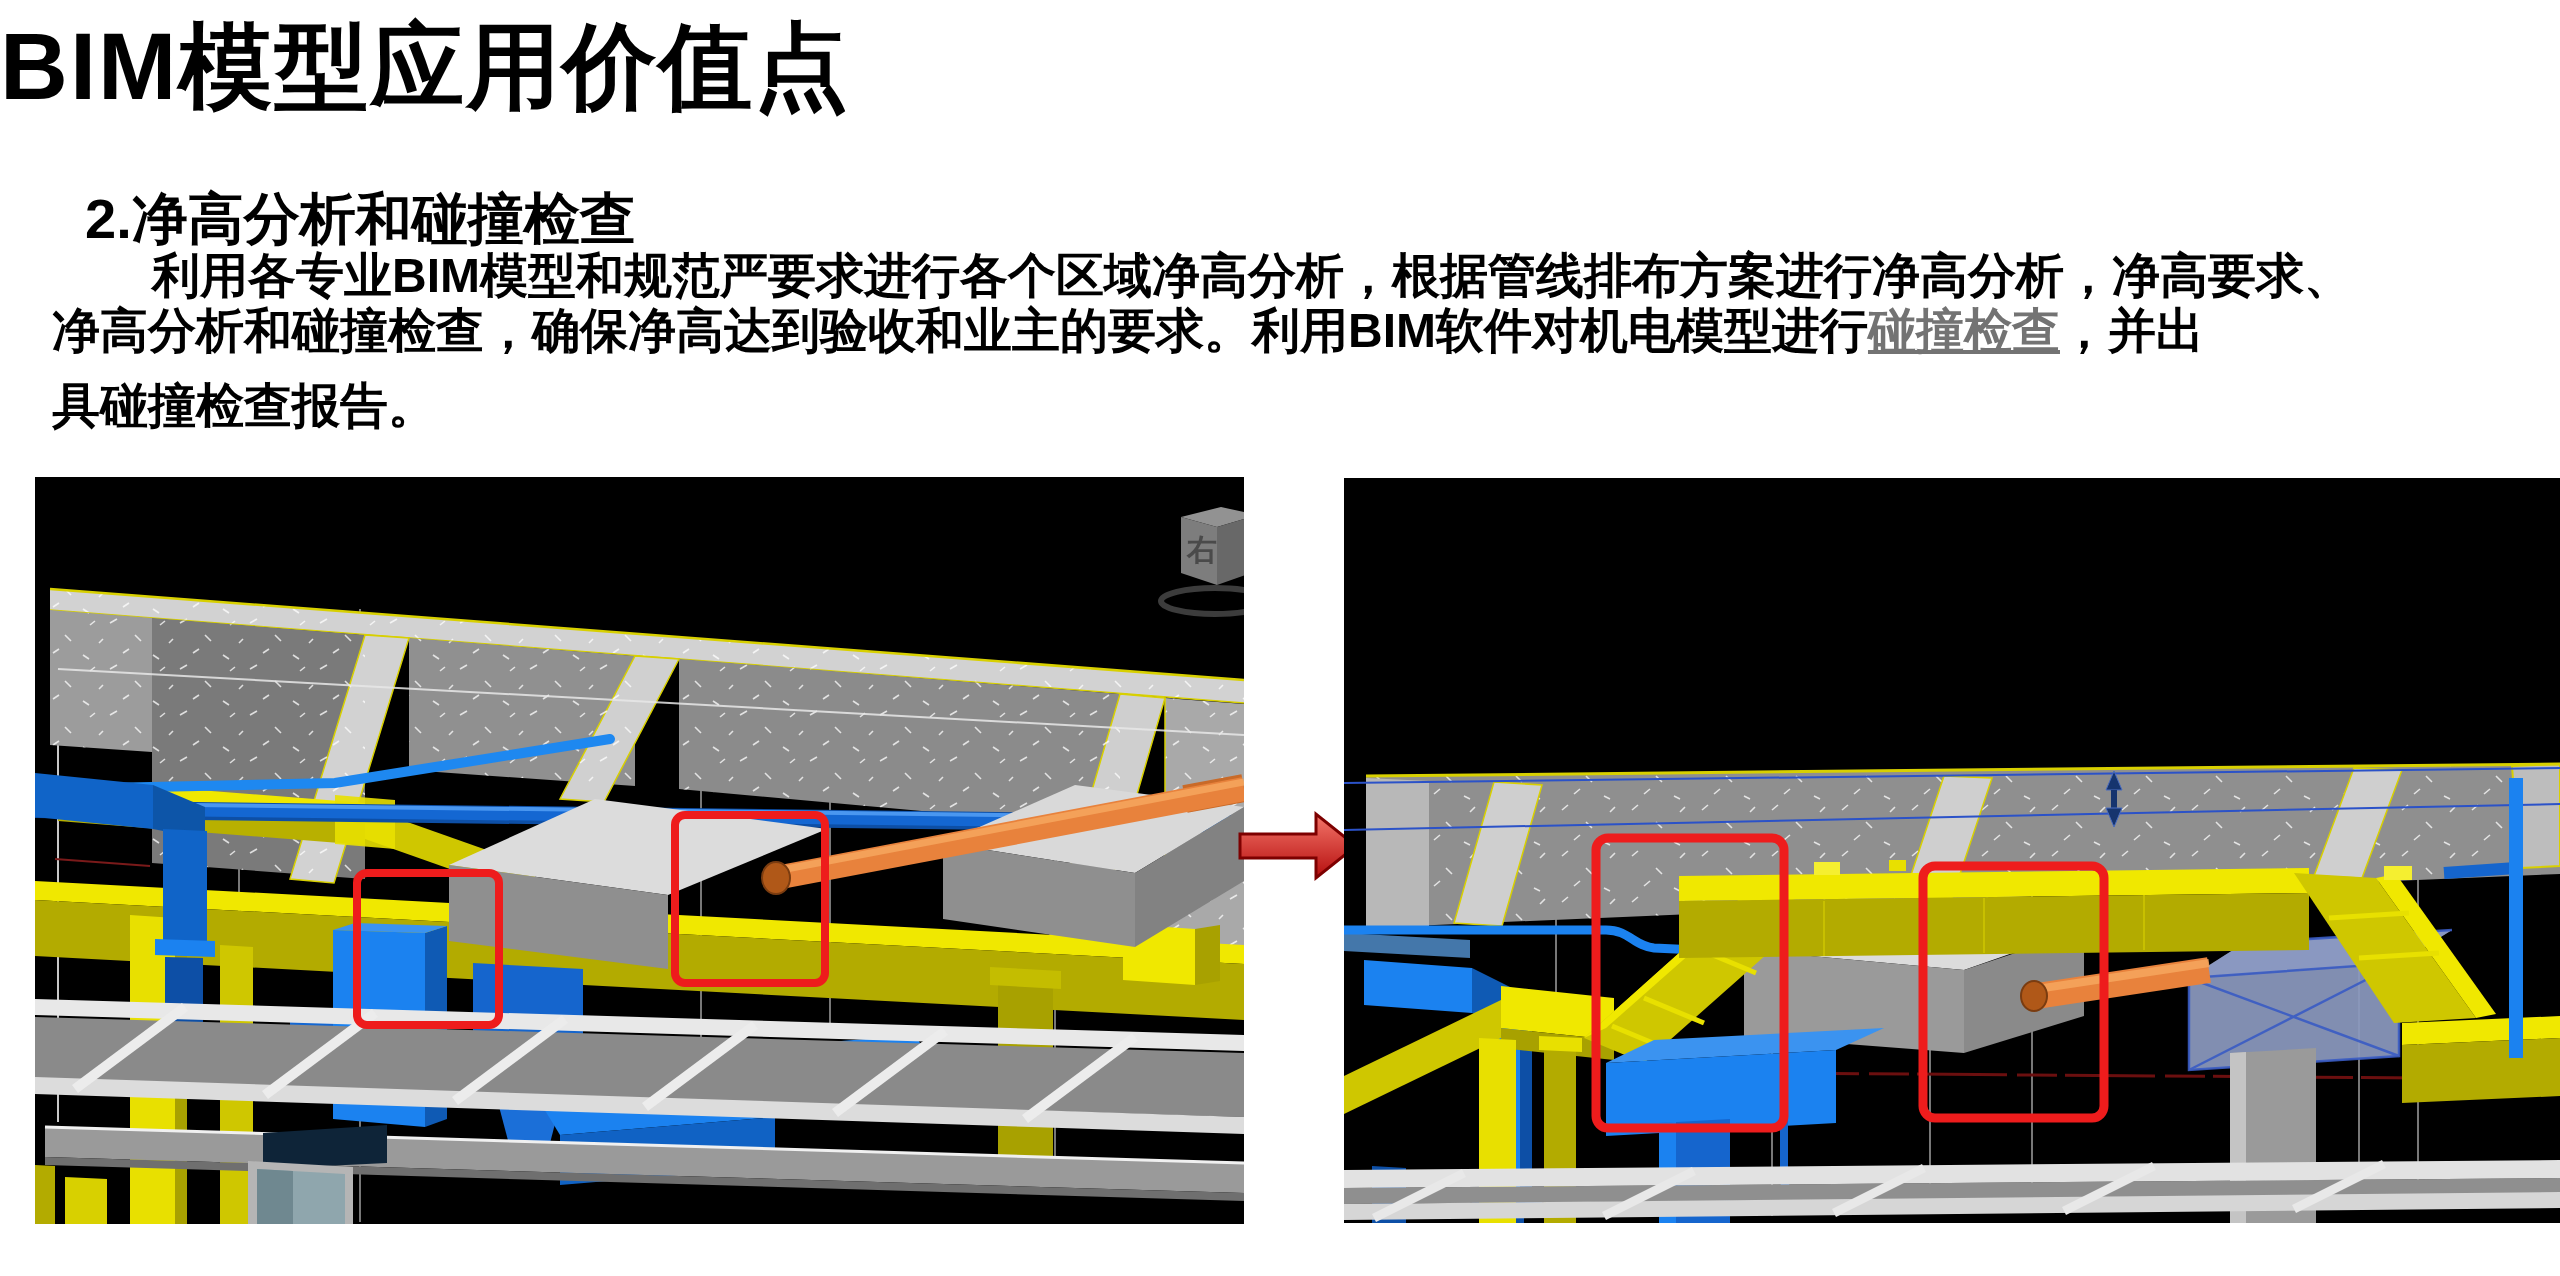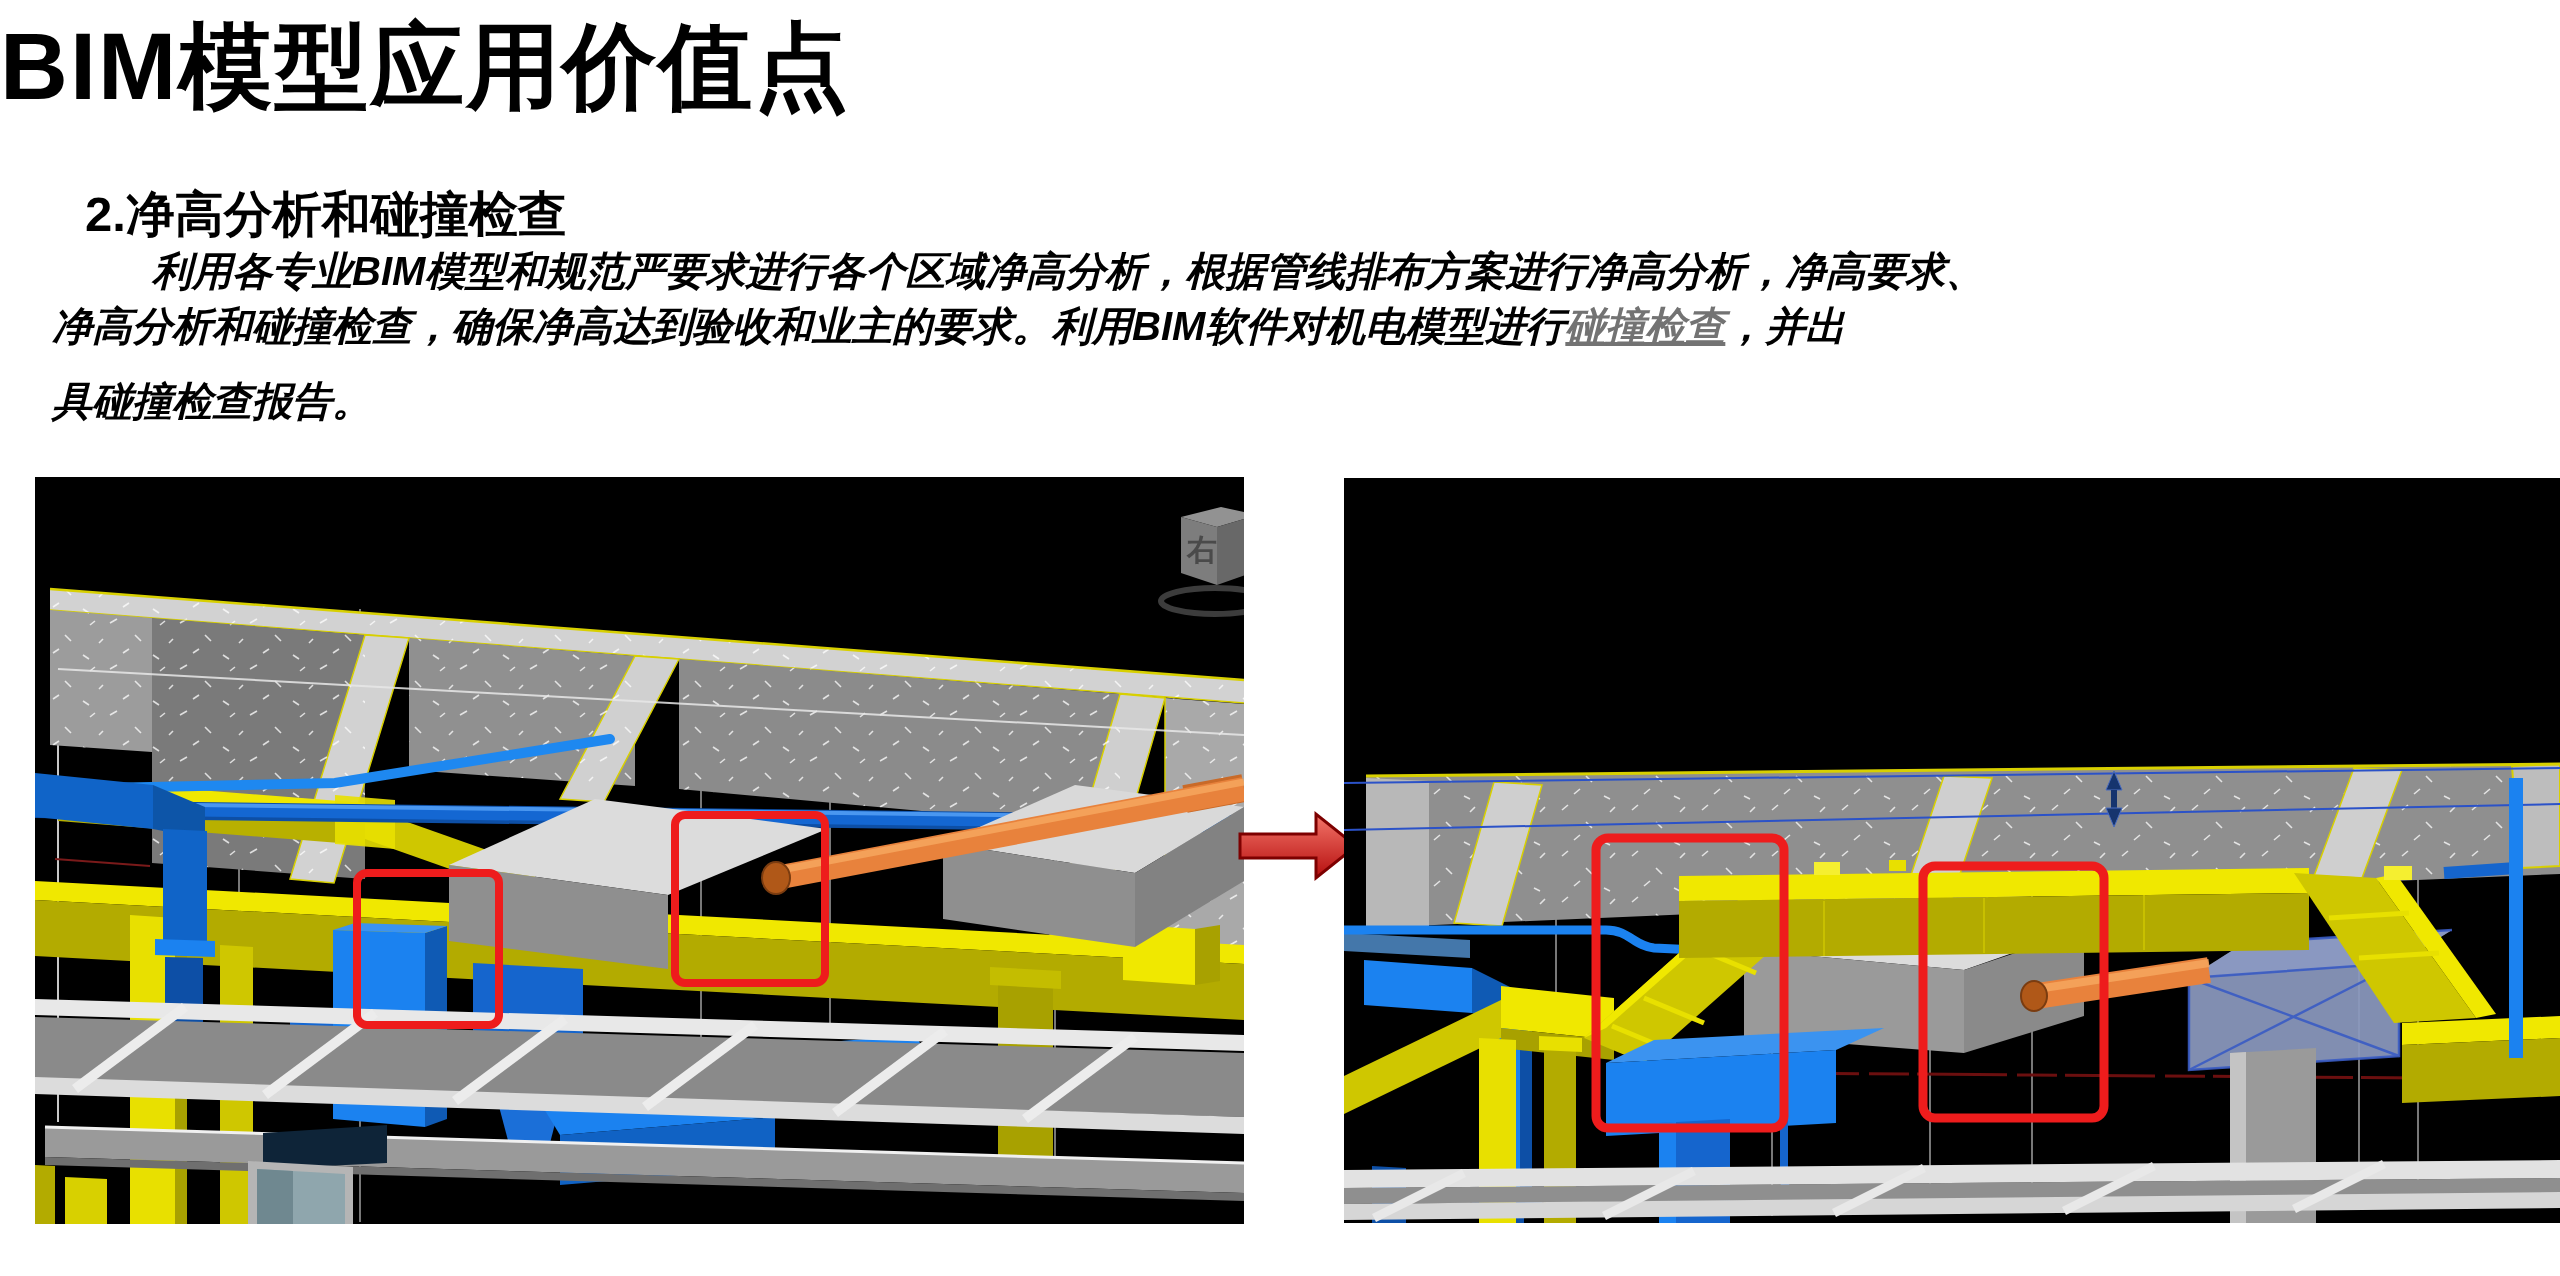--- a/index.html
+++ b/index.html
@@ -1,20 +1,20 @@
 <!DOCTYPE html>
 <html><head>
 <meta charset="utf-8">
 <style>
   html,body{margin:0;padding:0;background:#ffffff;width:2560px;height:1276px;overflow:hidden;}
   body{font-family:"Liberation Sans","DejaVu Sans",sans-serif;color:#000;}
   .abs{position:absolute;}
   #title{left:0;top:4px;font-size:94px;font-weight:900;letter-spacing:2px;white-space:nowrap;}
-  #heading{left:85px;top:182px;font-size:49px;font-weight:bold;white-space:nowrap;}
-  .para-line{left:52px;font-size:40px;font-weight:bold;white-space:nowrap;font-style:italic;}
+  #heading{left:85px;top:182px;font-size:56px;font-weight:bold;white-space:nowrap;}
+  .para-line{left:52px;font-size:48px;font-weight:bold;white-space:nowrap;}
   #pl1{top:244px;padding-left:100px;}
   #pl2{top:299px;}
   #pl3{top:374px;}
   .hl{color:#737373;text-decoration:underline;}
   #fig-left{left:35px;top:477px;width:1209px;height:747px;}
   #fig-right{left:1344px;top:478px;width:1216px;height:745px;}
   #arrow{left:1238px;top:810px;width:122px;height:74px;}
   svg{display:block;}
 </style>
 </head>

